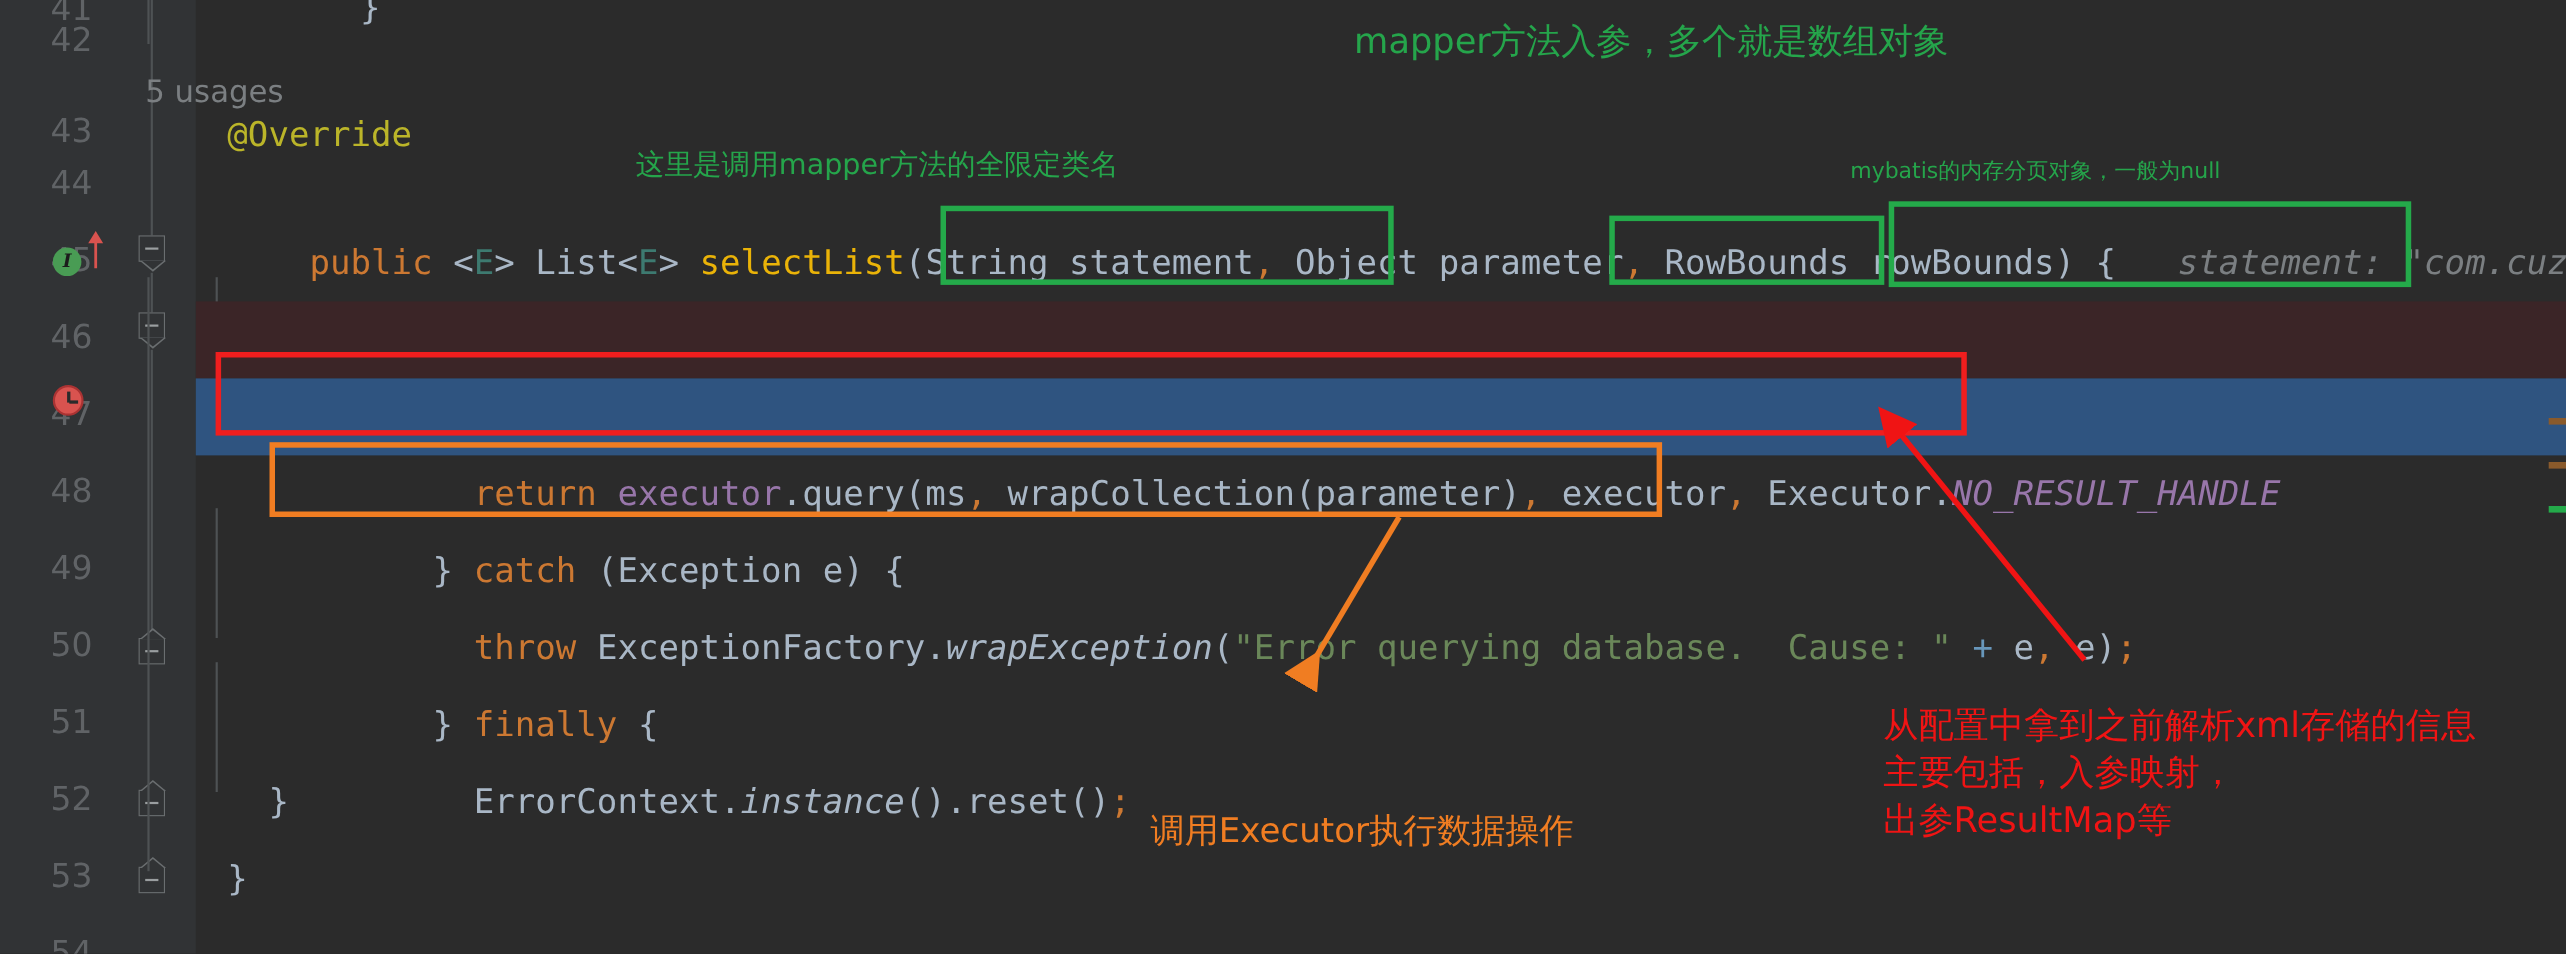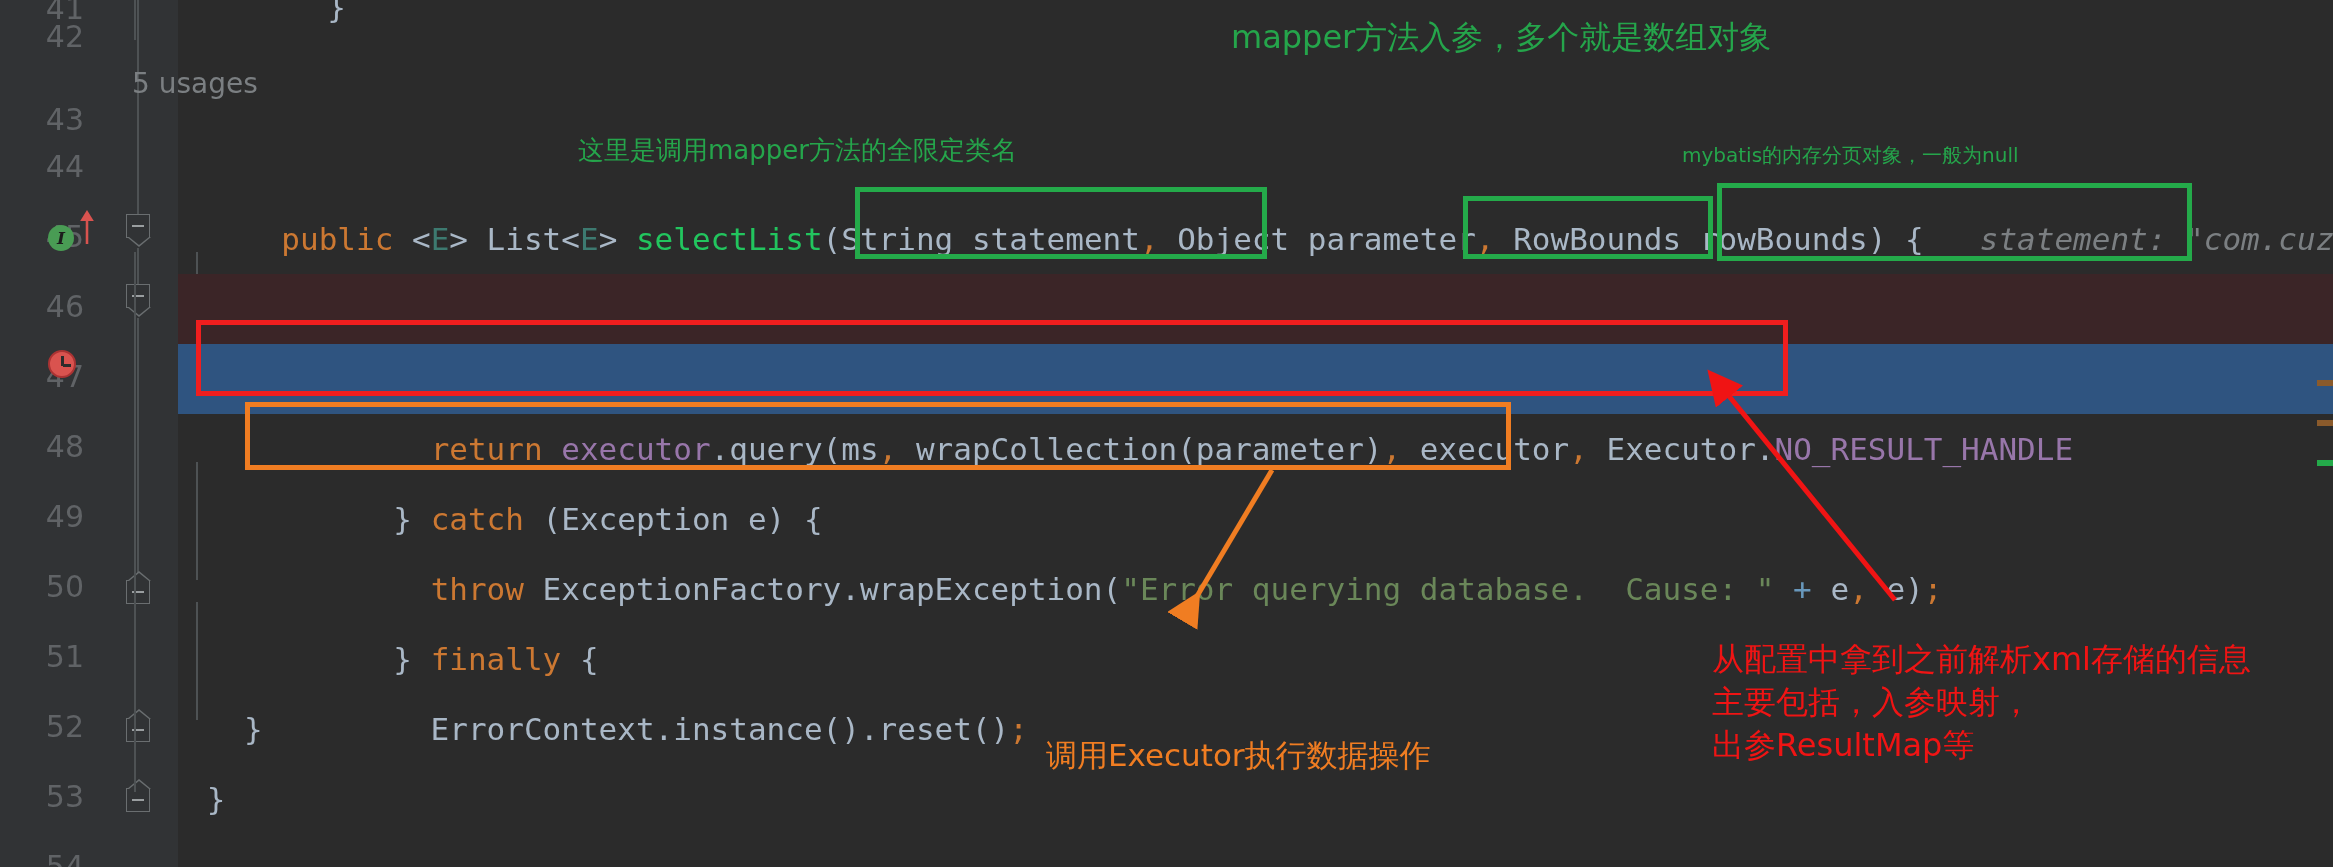--- a/index.html
+++ b/index.html
@@ -94,27 +94,27 @@
     line-height: 1;
   }
 
   
   .indent-guide { position: absolute; width: 2px; background: #4e5254; }
 
   
   .kw   { color: #cc7832; }
   .type { color: #a9b7c6; }
   .gen  { color: #3d7a70; }
-  .mth  { color: #22c55e; margin-top: 19px; }
+  .mth  { color: #eab308; margin-top: 19px; }
   .fld  { color: #9876aa; }
   .pln  { color: #a9b7c6; }
   .str  { color: #6a8759; }
   .ann  { color: #bbb529; }
   .num  { color: #6897bb; }
-  .ital { }
+  .ital { font-style: italic; }
   .punct{ color: #cc7832; }
   .hint { color: #7b7f82; font-style: italic; }
 
   
   .box {
     position: absolute; border-style: solid; background: transparent;
     pointer-events: none;
   }
   .box-green { border: 5px solid #24aa4a; }
   .box-red   { border: 5px solid #f01e1e; }
@@ -201,20 +201,23 @@
     <div class="indent-guide" style="left:18px;  top:462px; height:118px;"></div>
     <div class="indent-guide" style="left:18px;  top:602px; height:118px;"></div>
     <div class="indent-guide" style="left:-44px; top:252px; height:540px;"></div>
 
     <div class="code-line" style="top:-28px">
       <span class="code-text pln">        }</span>
     </div>
 
     <div class="usages" style="left:-46px; top:70px">5 usages</div>
 
+    <div class="code-line" style="top:88px">
+      <span class="code-text ann" style="left:-46px">    @Override</span>
+    </div>
 
     <div class="code-line" style="top:134px">
       <span class="code-text" style="left:-46px">
         <span class="kw">public</span><span class="pln"> &lt;</span><span class="gen">E</span><span class="type">&gt; List&lt;</span><span class="gen">E</span><span class="type">&gt; </span><span class="mth">selectList</span><span class="type">(String statement</span><span class="punct">,</span><span class="type"> Object parameter</span><span class="punct">,</span><span class="type"> RowBounds rowBounds)</span><span class="pln"> {</span><span class="hint">   statement: "com.cuzz.m</span>
       </span>
     </div>
 
     <div class="code-line" style="top:204px">
       <span class="code-text" style="left:-46px">
         <span class="pln">      </span><span class="kw">try</span><span class="pln"> {</span>

